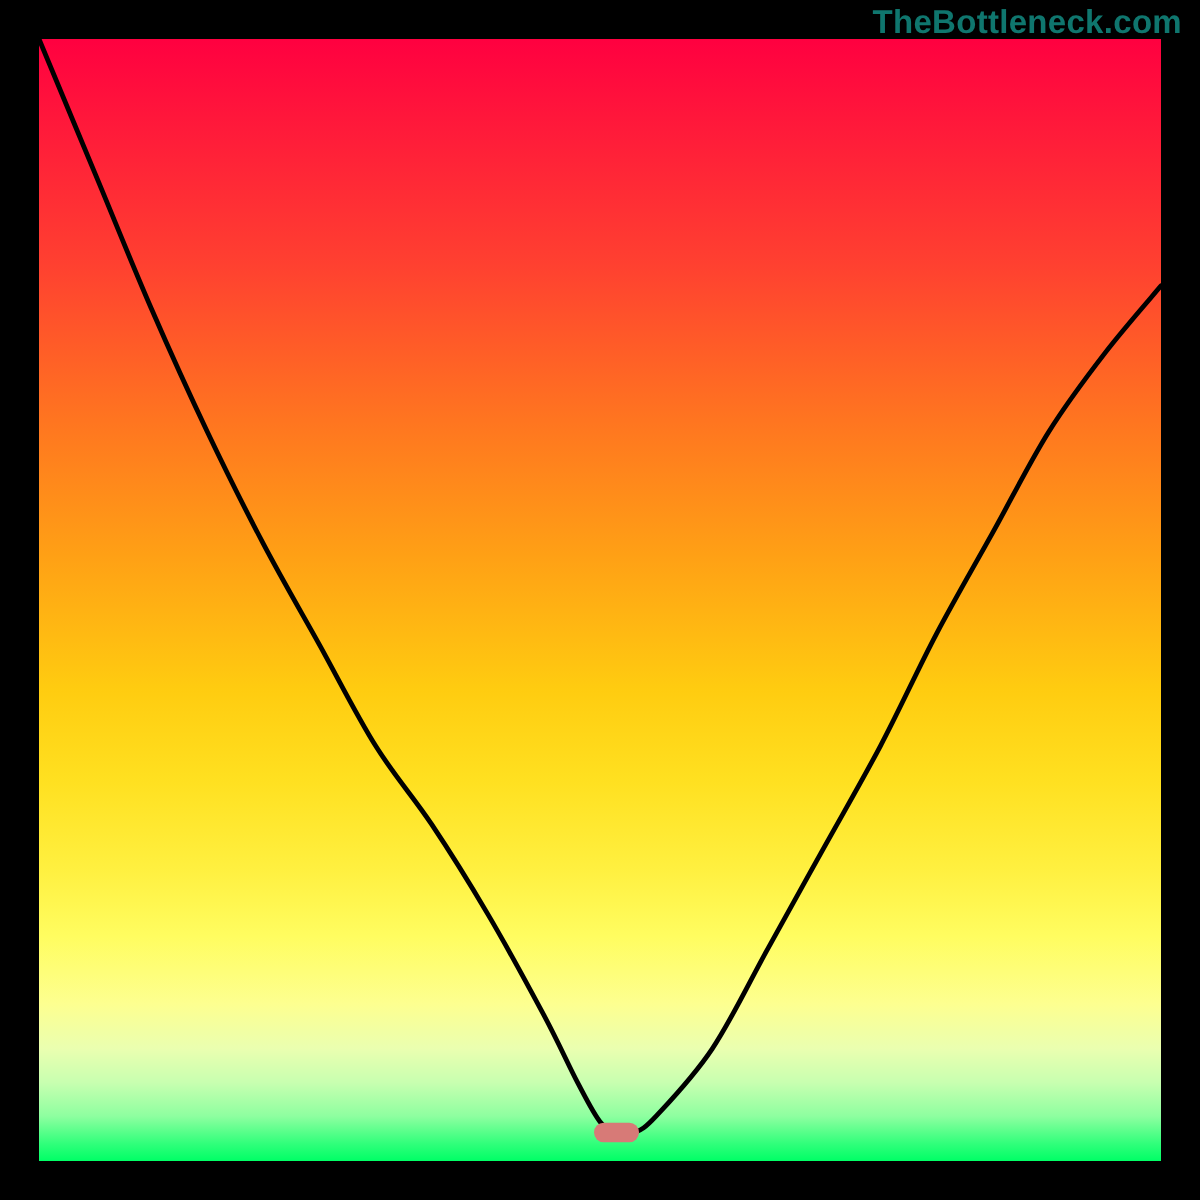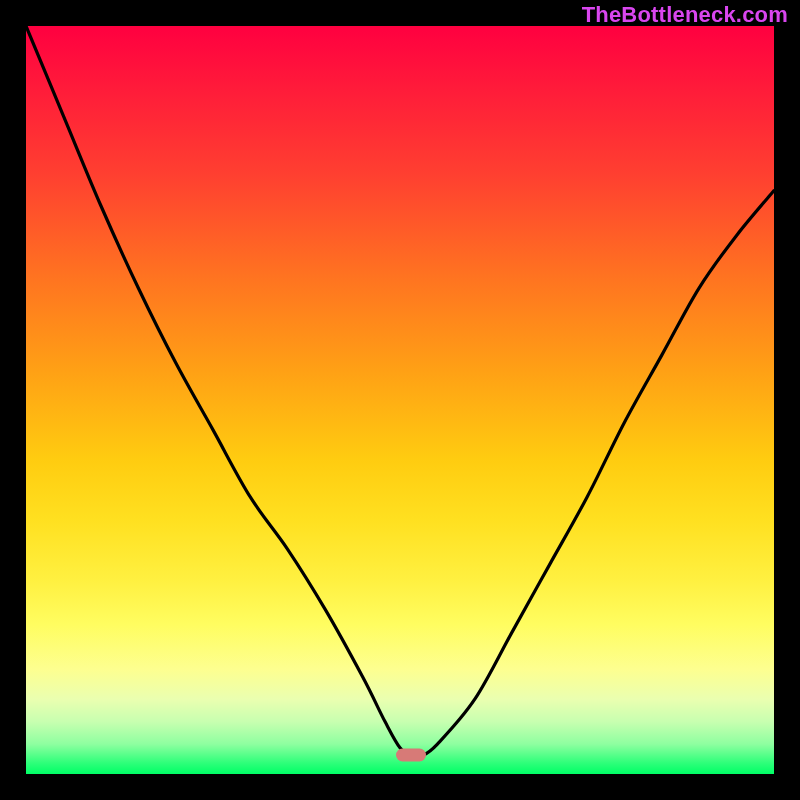--- a/index.html
+++ b/index.html
@@ -14,21 +14,21 @@
   .stage {
     position: relative;
     width: 800px;
     height: 800px;
     background: #000;
   }
   .watermark {
     position: absolute;
     top: 2px;
     right: 12px;
-    color: #d946ef;
+    color: #0f766e;
     font-size: 22px;
     font-weight: 600;
     letter-spacing: 0.2px;
     user-select: none;
   }
   .plot {
     position: absolute;
     left: 26px;
     top: 26px;
     width: 748px;

